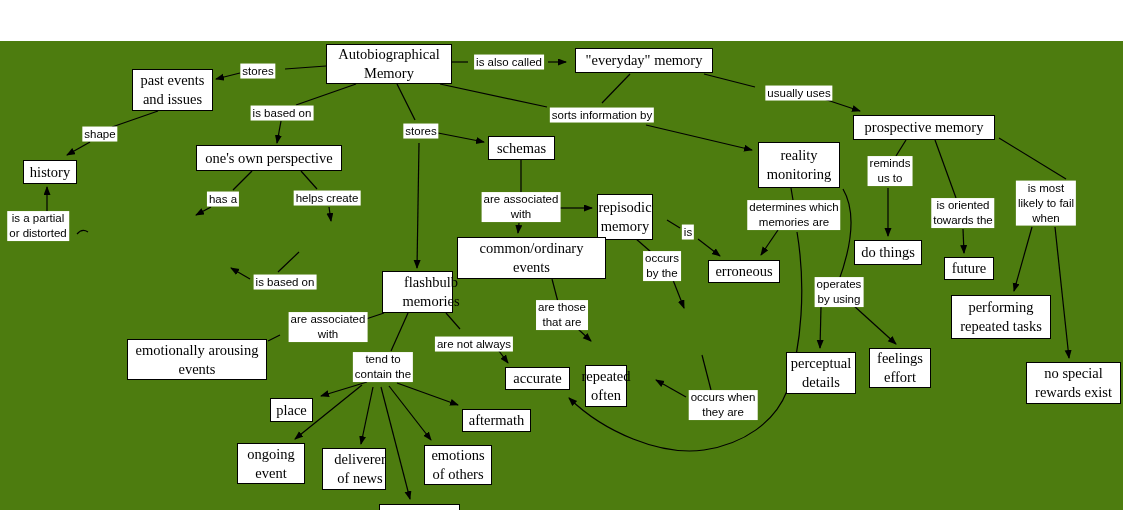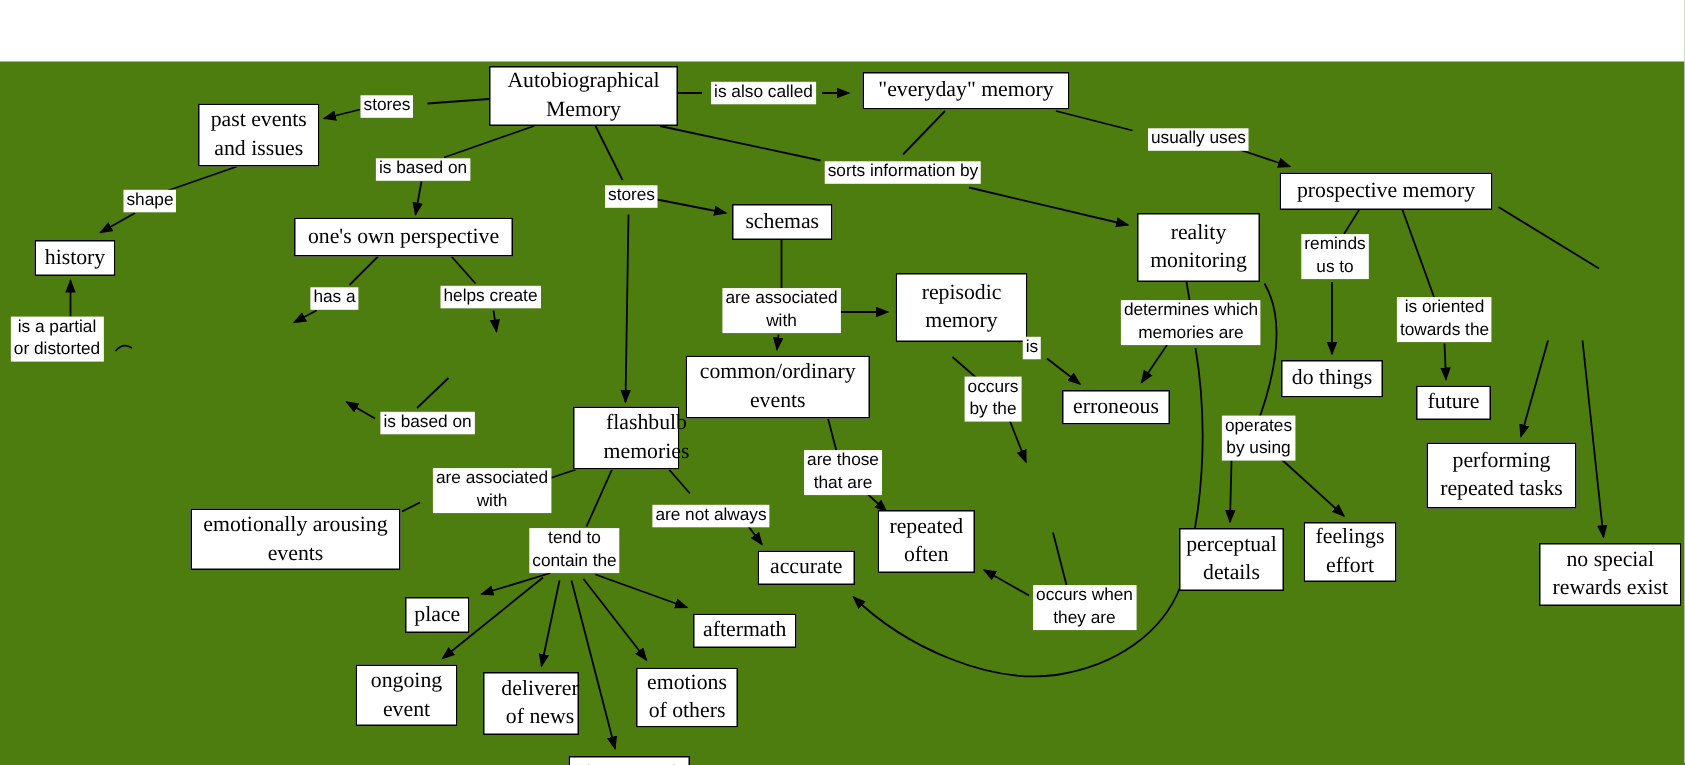--- a/index.html
+++ b/index.html
@@ -114,40 +114,40 @@
 Memory</div>
   <div class="node" style="left:132px;top:28px;width:81px;height:42px;">past events
 and issues</div>
   <div class="node" style="left:575px;top:7px;width:138px;height:25px;">"everyday" memory</div>
   <div class="node" style="left:23px;top:119px;width:54px;height:24px;">history</div>
   <div class="node" style="left:196px;top:104px;width:146px;height:26px;">one's own perspective</div>
   <div class="node" style="left:488px;top:95px;width:67px;height:24px;">schemas</div>
   <div class="node" style="left:758px;top:101px;width:82px;height:46px;">reality
 monitoring</div>
   <div class="node" style="left:853px;top:74px;width:142px;height:25px;">prospective memory</div>
-  <div class="node" style="left:597px;top:141px;width:88px;height:46px;">repisodic
+  <div class="node" style="left:597px;top:153px;width:56px;height:46px;">repisodic
 memory</div>
   <div class="node" style="left:708px;top:219px;width:72px;height:23px;">erroneous</div>
   <div class="node" style="left:854px;top:199px;width:68px;height:25px;">do things</div>
   <div class="node" style="left:944px;top:216px;width:50px;height:23px;">future</div>
-  <div class="node" style="left:457px;top:196px;width:123px;height:42px;">common/ordinary
+  <div class="node" style="left:457px;top:196px;width:149px;height:42px;">common/ordinary
 events</div>
   <div class="node" style="left:382px;top:230px;width:71px;height:42px;padding-left:27px;">flashbulb
 memories</div>
   <div class="node" style="left:127px;top:298px;width:140px;height:41px;">emotionally arousing
 events</div>
   <div class="node" style="left:951px;top:254px;width:100px;height:44px;">performing
 repeated tasks</div>
   <div class="node" style="left:786px;top:311px;width:70px;height:42px;">perceptual
 details</div>
   <div class="node" style="left:869px;top:307px;width:62px;height:40px;">feelings
 effort</div>
   <div class="node" style="left:1026px;top:321px;width:95px;height:42px;">no special
 rewards exist</div>
-  <div class="node" style="left:585px;top:299px;width:65px;height:42px;">repeated
+  <div class="node" style="left:585px;top:324px;width:42px;height:42px;">repeated
 often</div>
   <div class="node" style="left:505px;top:326px;width:65px;height:23px;">accurate</div>
   <div class="node" style="left:270px;top:357px;width:43px;height:24px;">place</div>
   <div class="node" style="left:462px;top:368px;width:69px;height:23px;">aftermath</div>
   <div class="node" style="left:237px;top:402px;width:68px;height:41px;">ongoing
 event</div>
   <div class="node" style="left:322px;top:407px;width:64px;height:42px;padding-left:12px;">deliverer
 of news</div>
   <div class="node" style="left:424px;top:404px;width:68px;height:40px;">emotions
 of others</div>
@@ -165,20 +165,23 @@
 or distorted</div>
   <div class="elabel" style="left:223px;top:158px;">has a</div>
   <div class="elabel" style="left:327px;top:157px;">helps create</div>
   <div class="elabel" style="left:285px;top:241px;">is based on</div>
   <div class="elabel" style="left:521px;top:166px;">are associated
 with</div>
   <div class="elabel" style="left:890px;top:130px;">reminds
 us to</div>
   <div class="elabel" style="left:963px;top:172px;">is oriented
 towards the</div>
+  <div class="elabel" style="left:1046px;top:162px;">is most
+likely to fail
+when</div>
   <div class="elabel" style="left:688px;top:191px;">is</div>
   <div class="elabel" style="left:662px;top:225px;">occurs
 by the</div>
   <div class="elabel" style="left:794px;top:174px;">determines which
 memories are</div>
   <div class="elabel" style="left:839px;top:251px;">operates
 by using</div>
   <div class="elabel" style="left:328px;top:286px;">are associated
 with</div>
   <div class="elabel" style="left:474px;top:303px;">are not always</div>

